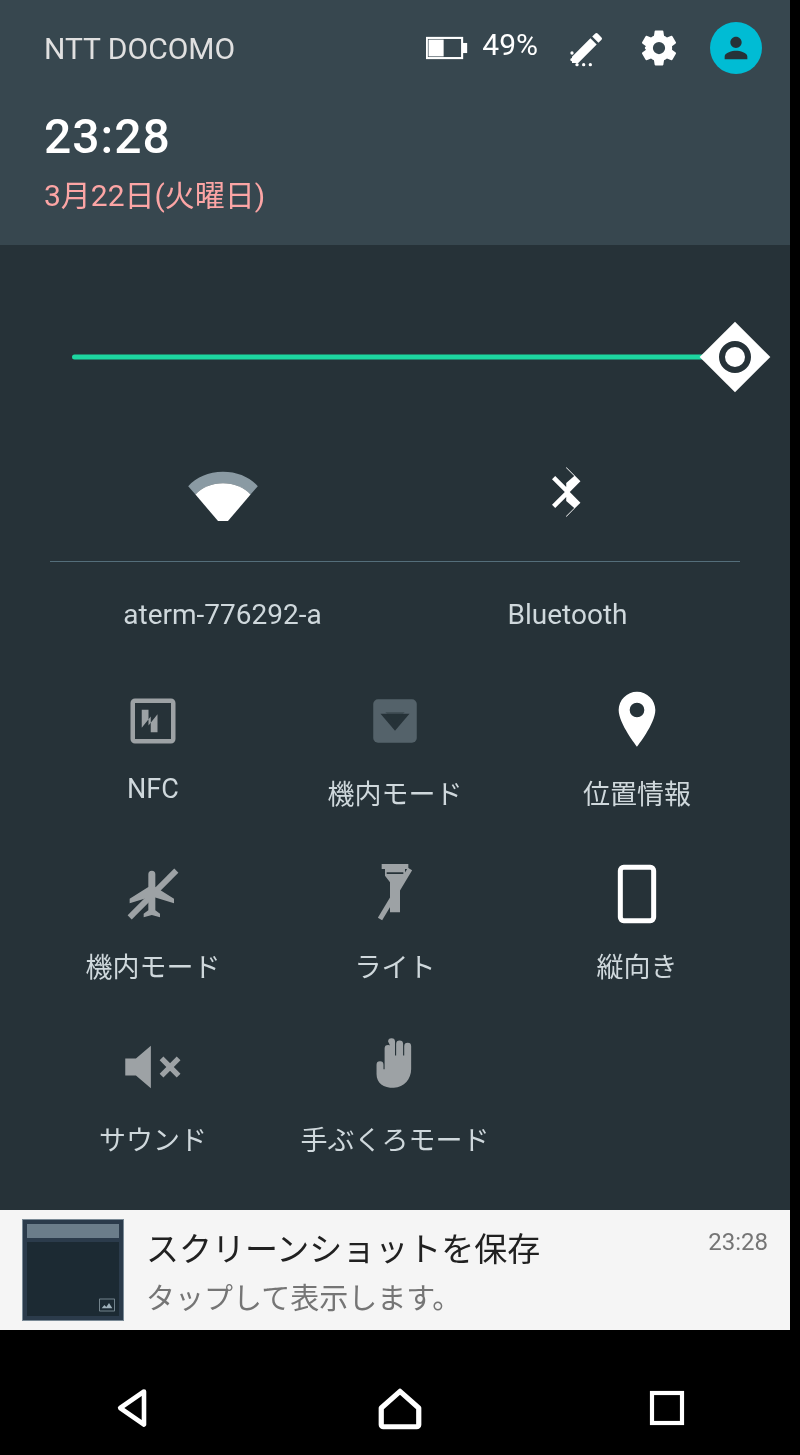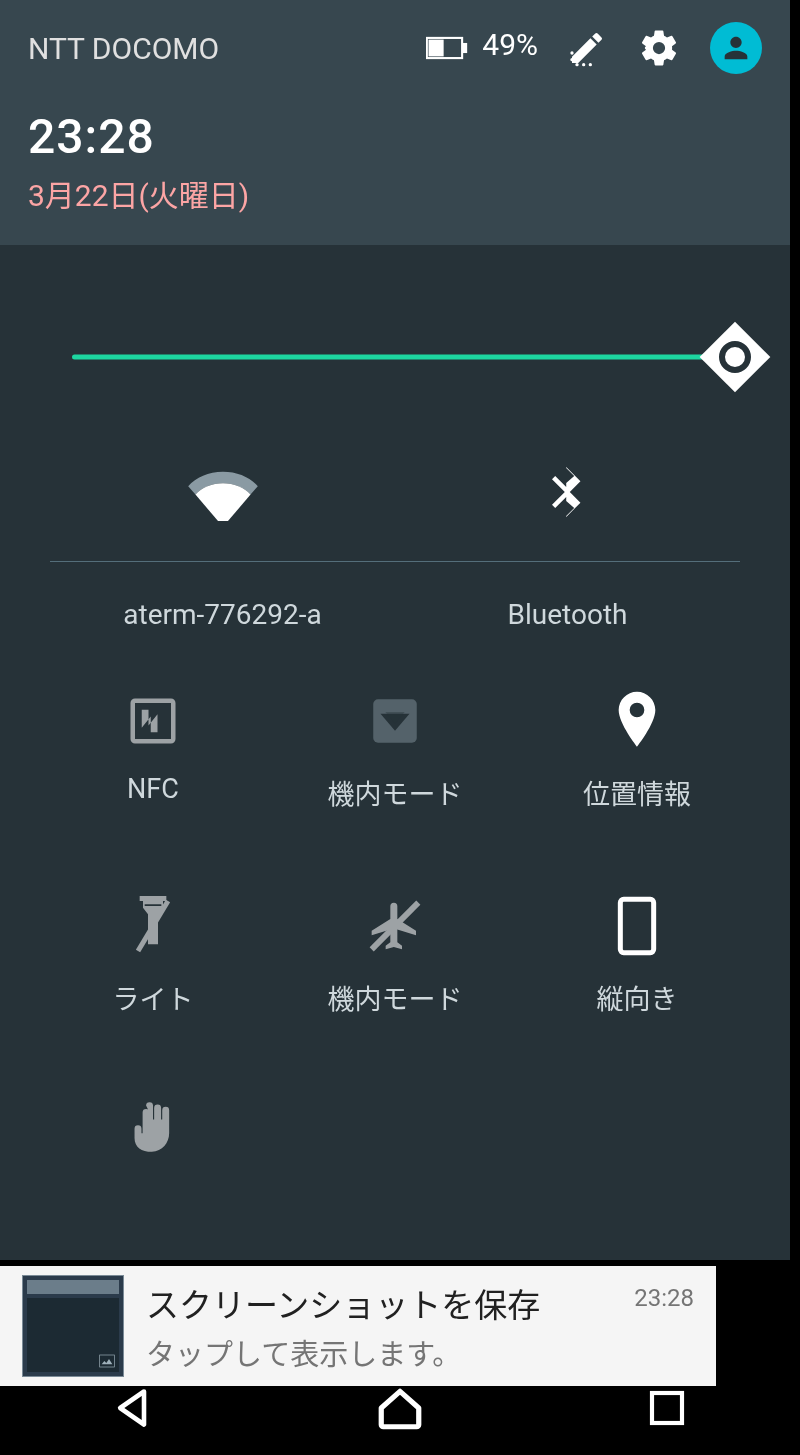--- a/index.html
+++ b/index.html
@@ -1,45 +1,45 @@
 <!DOCTYPE html>
 <html><head>
 <meta charset="utf-8">
 <style>
   html,body{margin:0;padding:0;width:800px;height:1455px;background:#000;font-family:Roboto,"Noto Sans CJK JP","Hiragino Sans",sans-serif;-webkit-font-smoothing:antialiased;overflow:hidden;}
   .panel{position:relative;width:790px;height:1260px;background:#263238;color:#fff;}
   
-  .hdr{background:#37474f;padding:22px 28px 30px 28px;}
+  .hdr{background:#37474f;padding:22px 28px 30px 44px;}
   .hdr-top{display:flex;align-items:center;gap:28px;}
   .carrier{font-size:30px;font-weight:400;color:#e0e0e0;flex:1;}
   .batt-wrap{display:flex;align-items:flex-start;gap:14px;color:#fff;}
   .batt-pct{font-size:30px;}
   .hdr-icn{width:42px;height:42px;display:flex;align-items:center;justify-content:center;}
   .hdr-icons{display:flex;align-items:center;gap:30px;}
   .avatar{width:52px;height:52px;border-radius:50%;background:#00bcd4;display:flex;align-items:center;justify-content:center;}
   .clock{font-size:48px;font-weight:500;margin-top:34px;letter-spacing:1px;}
   .date{font-size:30px;color:#fca5a5;margin-top:6px;}
   
   .bright{position:relative;margin:82px 60px 0 72px;height:60px;}
   .bright-track{position:absolute;left:0;right:0;top:50%;height:5px;background:#1dd6a0;transform:translateY(-50%);border-radius:3px;}
   .bright-thumb{position:absolute;right:-30px;top:50%;transform:translate(0,-50%) rotate(45deg);width:50px;height:50px;background:#fff;}
   .bright-thumb::after{content:"";position:absolute;inset:9px;border:6px solid #263238;border-radius:50%;background:#fff;}
   
   .wide-row{display:flex;margin:72px 50px 0 50px;gap:0;text-align:center;}
   .wide{flex:1;display:flex;flex-direction:column;align-items:center;gap:28px;}
   .wide .icn{height:66px;display:flex;align-items:center;justify-content:center;}
   .wide .rule{width:100%;height:1px;background:#546e7a;margin-top:8px;}
   .wide .lbl{font-size:28px;color:#cfd8dc;margin-top:8px;}
-  .grid{display:grid;grid-template-columns:repeat(3,1fr);margin:60px 32px 0 32px;row-gap:84px;}
+  .grid{display:grid;grid-template-columns:repeat(3,1fr);margin:60px 32px 0 32px;row-gap:52px;}
   .tile{display:flex;flex-direction:column;align-items:center;gap:22px;}
   .tile .icn{height:60px;display:flex;align-items:center;justify-content:center;}
   .tile .lbl{font-size:27px;color:#cfd8dc;}
   .dim svg{opacity:.55;}
   
-  .notif{position:absolute;left:0;top:1266px;width:716px;height:120px;background:#f5f5f5;display:flex;align-items:center;padding:0 22px;box-sizing:border-box;gap:22px;}
+  .notif{position:absolute;left:0;top:1210px;width:790px;height:120px;background:#f5f5f5;display:flex;align-items:center;padding:0 22px;box-sizing:border-box;gap:22px;}
   .notif-thumb{width:100px;height:100px;background:#2b3b4b;border:1px solid #7a8a96;position:relative;}
   .notif-thumb-top{position:absolute;top:4px;left:4px;right:4px;height:14px;background:#6b7d8a;}
   .notif-thumb-img{position:absolute;top:22px;left:4px;right:4px;bottom:4px;background:#1c2a33;}
   .notif-thumb-img svg{position:absolute;right:4px;bottom:4px;}
   .notif-txt{flex:1;display:flex;flex-direction:column;justify-content:center;}
   .notif-title{font-size:33px;color:#212121;}
   .notif-sub{font-size:29px;color:#757575;margin-top:4px;}
   .notif-time{font-size:24px;color:#757575;align-self:flex-start;margin-top:18px;}
   
   .nav{position:absolute;left:0;top:1360px;width:800px;height:95px;display:flex;align-items:center;justify-content:space-around;}
@@ -143,55 +143,65 @@
       <div class="icn">
         <svg width="44" height="60" viewBox="0 0 24 32" fill="#fff">
             <path d="M12 0C6.5 0 2 4.5 2 10c0 7.5 10 20 10 20s10-12.5 10-20C22 4.5 17.5 0 12 0zm0 14a4 4 0 1 1 0-8 4 4 0 0 1 0 8z"></path>
           </svg>
       </div>
       <div class="lbl">位置情報</div>
     </div>
 
     <div class="tile dim">
       <div class="icn">
+        <svg width="56" height="56" viewBox="0 0 24 24" fill="#fff">
+            <path d="M21 16v-2l-8-5V3.5a1.5 1.5 0 0 0-3 0V9l-8 5v2l8-2.5V19l-2 1.5V22l3.5-1 3.5 1v-1.5L13 19v-5.5l8 2.5z"></path>
+            <line x1="2" y1="22" x2="22" y2="2" stroke="#fff" stroke-width="2.5"></line>
+          </svg>
+      </div>
+      <div class="lbl">機内モード</div>
+    </div>
+
+    <div class="tile dim">
+      <div class="icn">
         <svg width="40" height="60" viewBox="0 0 24 36" fill="#fff">
             <path d="M6 3h12v4l-3 4v18H9V11L6 7V3zm1 2v1h10V5H7z"></path>
             <rect x="4" y="0" width="16" height="3"></rect>
             <line x1="3" y1="33" x2="21" y2="3" stroke="#fff" stroke-width="3"></line>
           </svg>
       </div>
       <div class="lbl">ライト</div>
     </div>
 
-    <div class="tile dim">
-      <div class="icn">
-        <svg width="56" height="56" viewBox="0 0 24 24" fill="#fff">
-            <path d="M21 16v-2l-8-5V3.5a1.5 1.5 0 0 0-3 0V9l-8 5v2l8-2.5V19l-2 1.5V22l3.5-1 3.5 1v-1.5L13 19v-5.5l8 2.5z"></path>
-            <line x1="2" y1="22" x2="22" y2="2" stroke="#fff" stroke-width="2.5"></line>
-          </svg>
-      </div>
-      <div class="lbl">機内モード</div>
-    </div>
-
     <div class="tile">
       <div class="icn">
         <svg width="40" height="60" viewBox="0 0 24 36" fill="none" stroke="#fff" stroke-width="3">
             <rect x="2" y="2" width="20" height="32" rx="2"></rect>
           </svg>
       </div>
       <div class="lbl">縦向き</div>
     </div>
 
+    <div class="tile dim">
+      <div class="icn">
+        <svg width="64" height="52" viewBox="0 0 30 24" fill="#fff">
+            <path d="M2 8v8h5l7 6V2L7 8H2z"></path>
+            <path d="M19 8l8 8M27 8l-8 8" stroke="#fff" stroke-width="2.5" fill="none"></path>
+          </svg>
+      </div>
+      <div class="lbl">サウンド</div>
+    </div>
 
     <div class="tile dim">
       <div class="icn">
         <svg width="56" height="60" viewBox="0 0 24 26" fill="#fff">
             <path d="M9 2a1.5 1.5 0 0 1 3 0v6h.5V3a1.5 1.5 0 0 1 3 0v5h.5V4a1.5 1.5 0 0 1 3 0v10c0 4-3 8-7.5 8S4 20 4 16v-4a1.5 1.5 0 0 1 3 0v2h.5V5a1.5 1.5 0 0 1 3 0"></path>
           </svg>
       </div>
+      <div class="lbl">手ぶくろモード</div>
     </div>
 
 
   </div>
 </div>
 
 <div class="notif">
   <div class="notif-thumb">
     <div class="notif-thumb-top"></div>
     <div class="notif-thumb-img">

